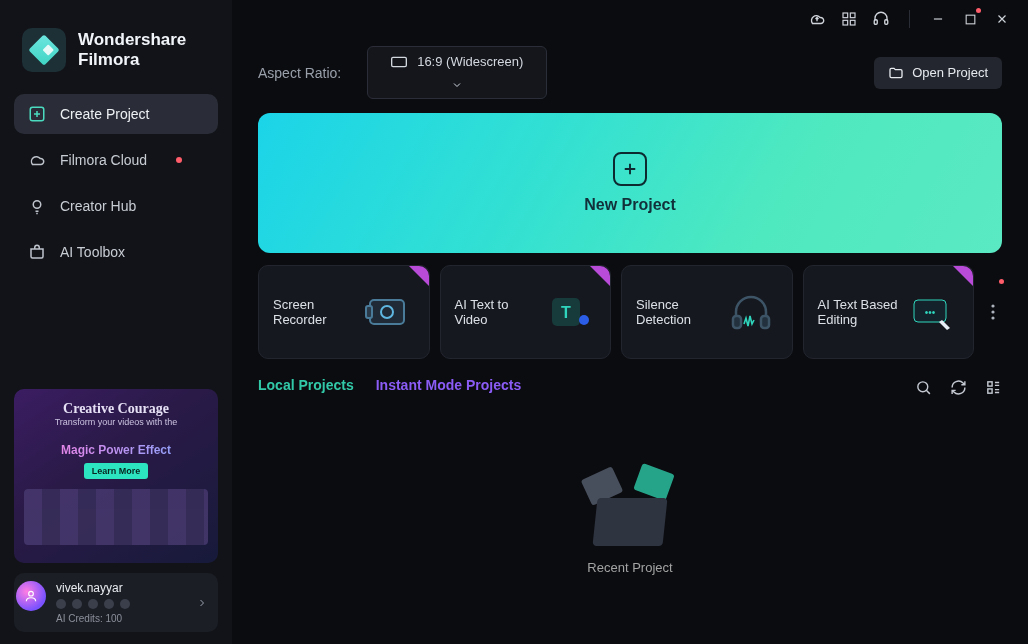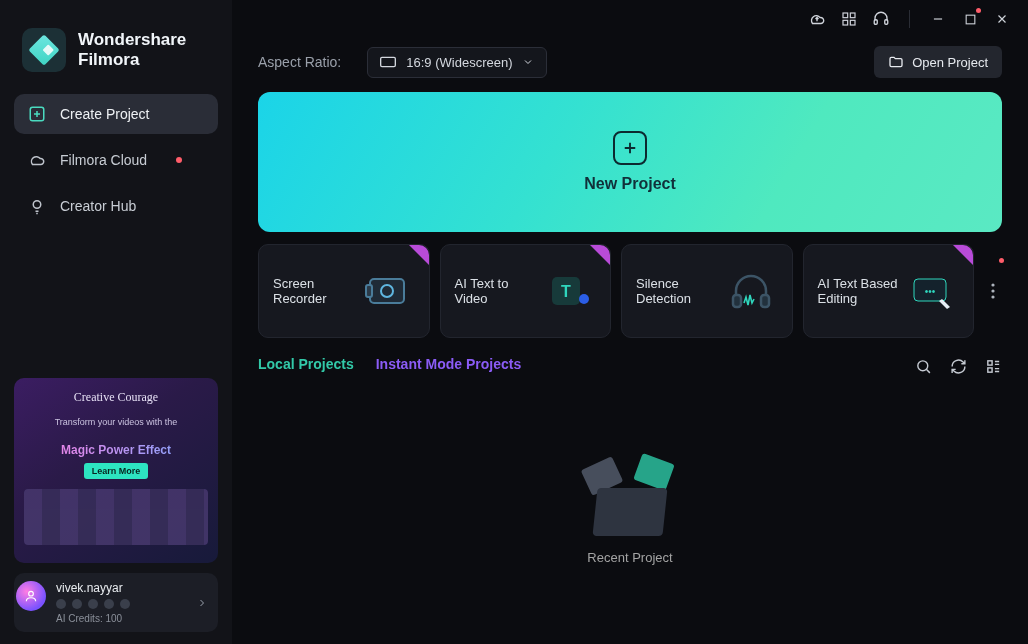--- a/index.html
+++ b/index.html
@@ -57,21 +57,21 @@
 
   .promo {
     margin-top: auto;
     border-radius: 10px; overflow:hidden;
     background: linear-gradient(145deg, #3b1d62 0%, #2a1a48 40%, #171a3a 100%);
     padding: 12px 10px 18px 10px;
     font-size: 10px;
     color: #d6d0e6; text-align:center;
     position: relative;
   }
-  .promo .script { font-family: cursive; font-size: 12px; color:#e6e0f5; margin-bottom:12px; }
+  .promo .script { font-family: cursive; font-size: 14px; color:#e6e0f5; margin-bottom:0;font-weight:bold; }
   .promo .tag { font-size:9px; color:#cbc3e0; margin-bottom:16px;}
   .promo .magic { font-size:12px; font-weight:600;
     background: linear-gradient(90deg,#ff7de3,#7aa8ff);
     -webkit-background-clip:text; background-clip:text; color:transparent;
     margin-bottom:6px;
   }
   .promo .learn {
     display:inline-block; background:#2de4c1; color:#07241f;
     font-size:9px; font-weight:600; padding:3px 8px; border-radius:3px;
   }
@@ -124,21 +124,21 @@
     display:flex; align-items:center; justify-content:space-between;
     padding: 8px 26px 14px 26px;
   }
   .ar-label { font-size: 14px; color:#9aa0aa; margin-right: 14px; }
   .ar-wrap { display:flex; align-items:center; gap:12px; }
   .select {
     display:flex; align-items:center; gap:10px;
     background:#14161c; border:1px solid #2b2e38;
     padding: 7px 12px; border-radius:6px;
     font-size:13px; color:#d3d7de; cursor:pointer;
-    min-width: 180px; justify-content:space-between;
+    min-width: 180px; justify-content:space-between;flex-direction:column;
   }
   .select .left { display:flex; align-items:center; gap:10px; }
   .open-btn {
     display:flex; align-items:center; gap:8px;
     background:#23262e; padding:8px 14px; border-radius:6px;
     font-size:13px; color:#e6e9ee; cursor:pointer;
   }
 
   .hero-wrap { padding: 0 26px; }
   .hero {
@@ -246,20 +246,29 @@
       <span class="dot"></span>
     </div>
     <div class="nav-item">
       <span class="nav-icon">
         <svg width="18" height="18" viewBox="0 0 24 24" fill="none" stroke="currentColor" stroke-width="2">
             <circle cx="12" cy="10" r="5"></circle>
             <path d="M10 19h4M11 22h2"></path>
           </svg>
       </span>
       <span>Creator Hub</span>
+    </div>
+    <div class="nav-item">
+      <span class="nav-icon">
+        <svg width="18" height="18" viewBox="0 0 24 24" fill="none" stroke="currentColor" stroke-width="2">
+            <path d="M4 8h16v10a2 2 0 0 1-2 2H6a2 2 0 0 1-2-2V8z"></path>
+            <path d="M9 8V6a3 3 0 0 1 6 0v2"></path>
+          </svg>
+      </span>
+      <span>AI Toolbox</span>
     </div>
   </nav>
 
   <div class="promo">
     <div class="script">Creative Courage</div>
     <div class="tag">Transform your videos with the</div>
     <div class="magic">Magic Power Effect</div>
     <span class="learn">Learn More</span>
     <div class="grid"></div>
   </div>

